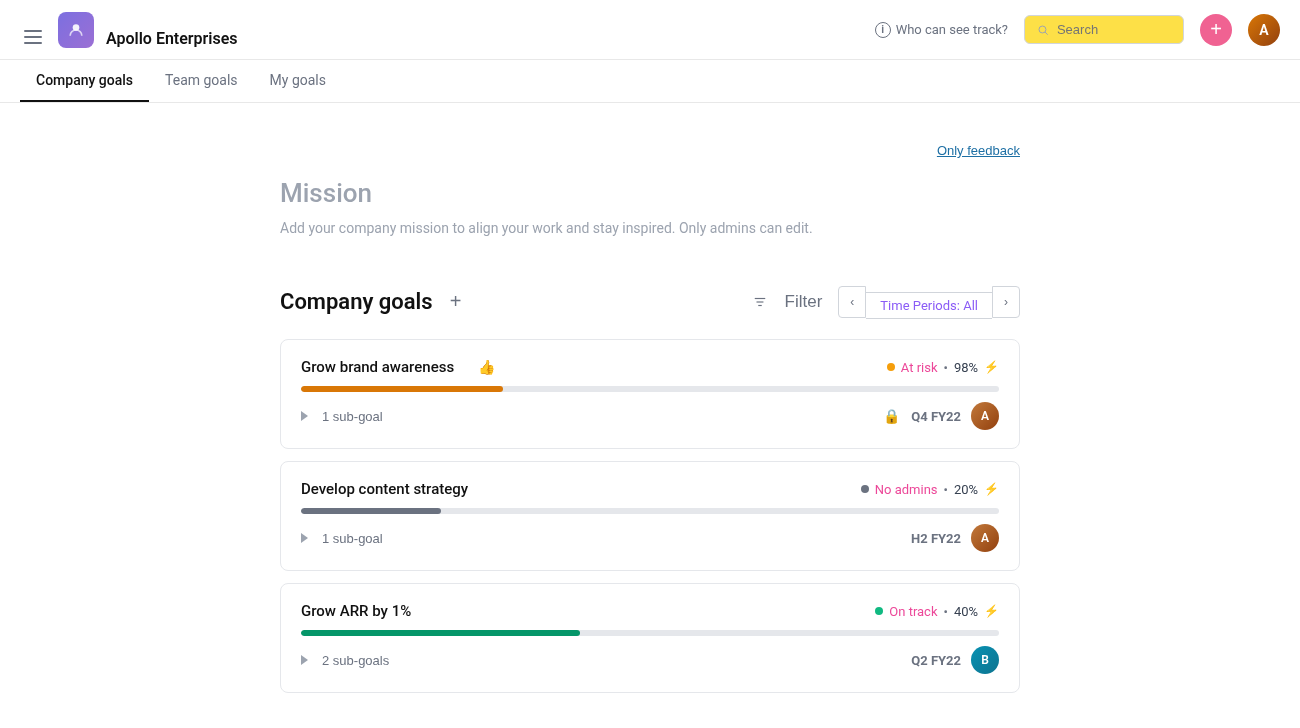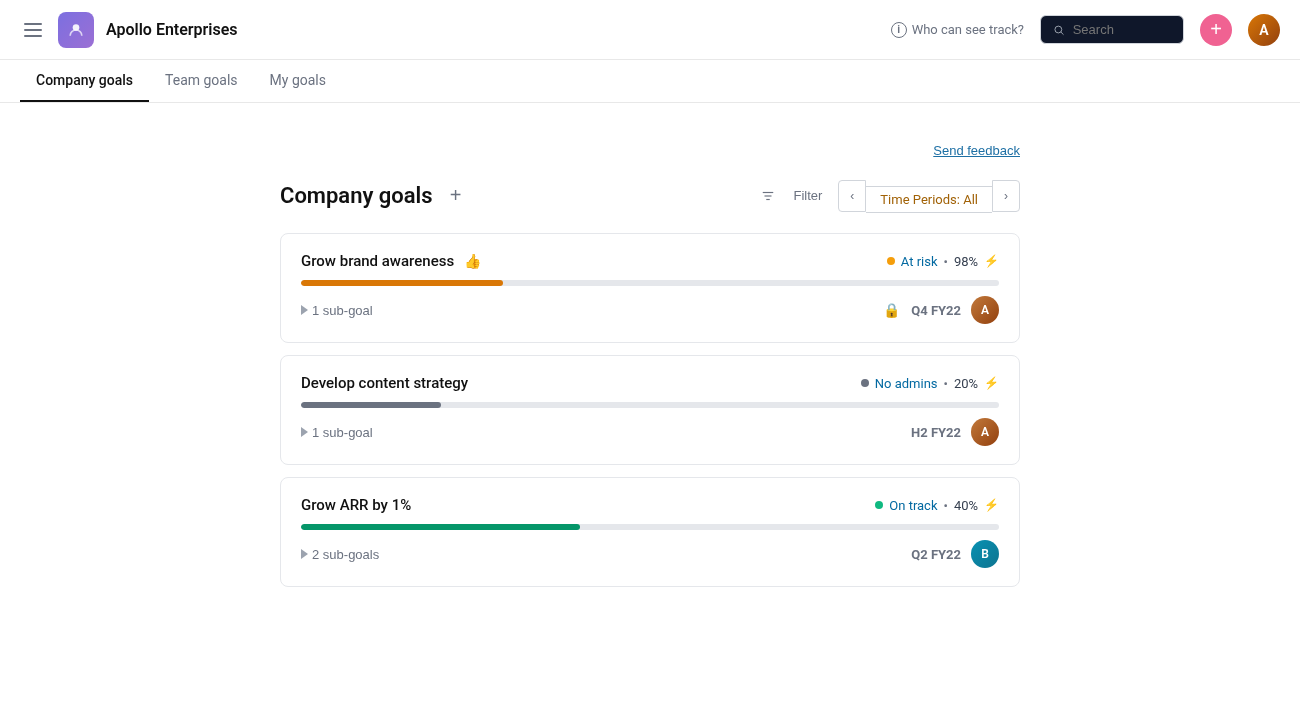--- a/index.html
+++ b/index.html
@@ -9,21 +9,21 @@
     .header {
       display: flex;
       align-items: center;
       padding: 0 20px;
       height: 60px;
       border-bottom: 1px solid #e8e8e8;
       position: relative;
     }
     .header-left {
       display: flex;
-      align-items: center;
+      align-items: flex-end;
       gap: 12px;
       flex: 1;
     }
     .hamburger-btn {
       background: none;
       border: none;
       cursor: pointer;
       padding: 4px;
       display: flex;
       flex-direction: column;
@@ -79,22 +79,22 @@
       font-weight: 600;
       color: #6b7280;
     }
     .search-box {
       display: flex;
       align-items: center;
       gap: 8px;
       border: 1px solid #d1d5db;
       border-radius: 6px;
       padding: 6px 12px;
-      background: #0f172a;
-      width: 144px;
+      background: #fde047;
+      width: 160px;
     }
     .search-box input {
       border: none;
       outline: none;
       font-size: 13px;
       color: #6b7280;
       background: transparent;
       width: 100%;
     }
     .add-btn {
@@ -222,21 +222,21 @@
     }
     .goals-header-right {
       display: flex;
       align-items: center;
       gap: 8px;
     }
     .filter-btn {
       display: flex;
       align-items: center;
       gap: 18px;
-      font-size: 13px;
+      font-size: 17px;
       color: #6b7280;
       background: none;
       border: none;
       cursor: pointer;
       padding: 4px 8px;
     }
     .time-period-nav {
       display: flex;
       align-items: center;
       gap: 0;
@@ -257,21 +257,21 @@
       border-radius: 4px 0 0 4px;
     }
     .nav-arrow-btn:last-child {
       border-radius: 0 4px 4px 0;
     }
     .time-period-label {
       padding: 5px 14px;
       border-top: 1px solid #d1d5db;
       border-bottom: 1px solid #d1d5db;
       font-size: 13px;
-      color: #a16207;
+      color: #8b5cf6;
       background: #fff;
       margin-top: 8px;
     }
 
     
     .goal-card {
       border: 1px solid #e5e7eb;
       border-radius: 8px;
       padding: 18px 20px;
       margin-bottom: 12px;
@@ -280,21 +280,21 @@
     }
     .goal-card-top {
       display: flex;
       align-items: center;
       justify-content: space-between;
       margin-bottom: 10px;
     }
     .goal-name-area {
       display: flex;
       align-items: center;
-      gap: 10px;
+      gap: 24px;
     }
     .goal-name {
       font-size: 15px;
       font-weight: 500;
       color: #111;
     }
     .like-icon {
       color: #9ca3af;
       font-size: 14px;
       cursor: pointer;
@@ -307,21 +307,21 @@
       color: #6b7280;
     }
     .status-dot {
       width: 8px;
       height: 8px;
       border-radius: 50%;
     }
     .status-dot.at-risk { background: #f59e0b; }
     .status-dot.no-status { background: #6b7280; }
     .status-dot.on-track { background: #10b981; }
-    .status-text { color: #0369a1; font-weight: 400; }
+    .status-text { color: #ec4899; font-weight: 400; }
     .percent-text { color: #374151; }
     .bolt-icon { color: #f59e0b; font-size: 12px; }
 
     
     .progress-bar-wrap {
       height: 6px;
       background: #e5e7eb;
       border-radius: 3px;
       margin-bottom: 10px;
       overflow: hidden;
@@ -336,21 +336,21 @@
 
     
     .goal-card-bottom {
       display: flex;
       align-items: center;
       justify-content: space-between;
     }
     .subgoal-toggle {
       display: flex;
       align-items: center;
-      gap: 4px;
+      gap: 14px;
       font-size: 13px;
       color: #6b7280;
       cursor: pointer;
       background: none;
       border: none;
     }
     .triangle-right {
       width: 0;
       height: 0;
       border-top: 5px solid transparent;
@@ -425,23 +425,27 @@
 
 <nav class="nav-tabs">
   <a class="nav-tab active">Company goals</a>
   <a class="nav-tab">Team goals</a>
   <a class="nav-tab">My goals</a>
 </nav>
 
 <div class="main-content">
 
   <div class="send-feedback-bar">
-    <button class="send-feedback-link">Send feedback</button>
+    <button class="send-feedback-link">Only feedback</button>
   </div>
 
+  <div class="mission-section">
+    <h1 class="mission-title">Mission</h1>
+    <p class="mission-desc">Add your company mission to align your work and stay inspired. Only admins can edit.</p>
+  </div>
 
   <div class="goals-section">
     <div class="goals-header">
       <div class="goals-header-left">
         <h2 class="goals-title">Company goals</h2>
         <button class="add-goal-btn">+</button>
       </div>
       <div class="goals-header-right">
         <button class="filter-btn">
           <svg width="14" height="14" viewBox="0 0 24 24" fill="none">

